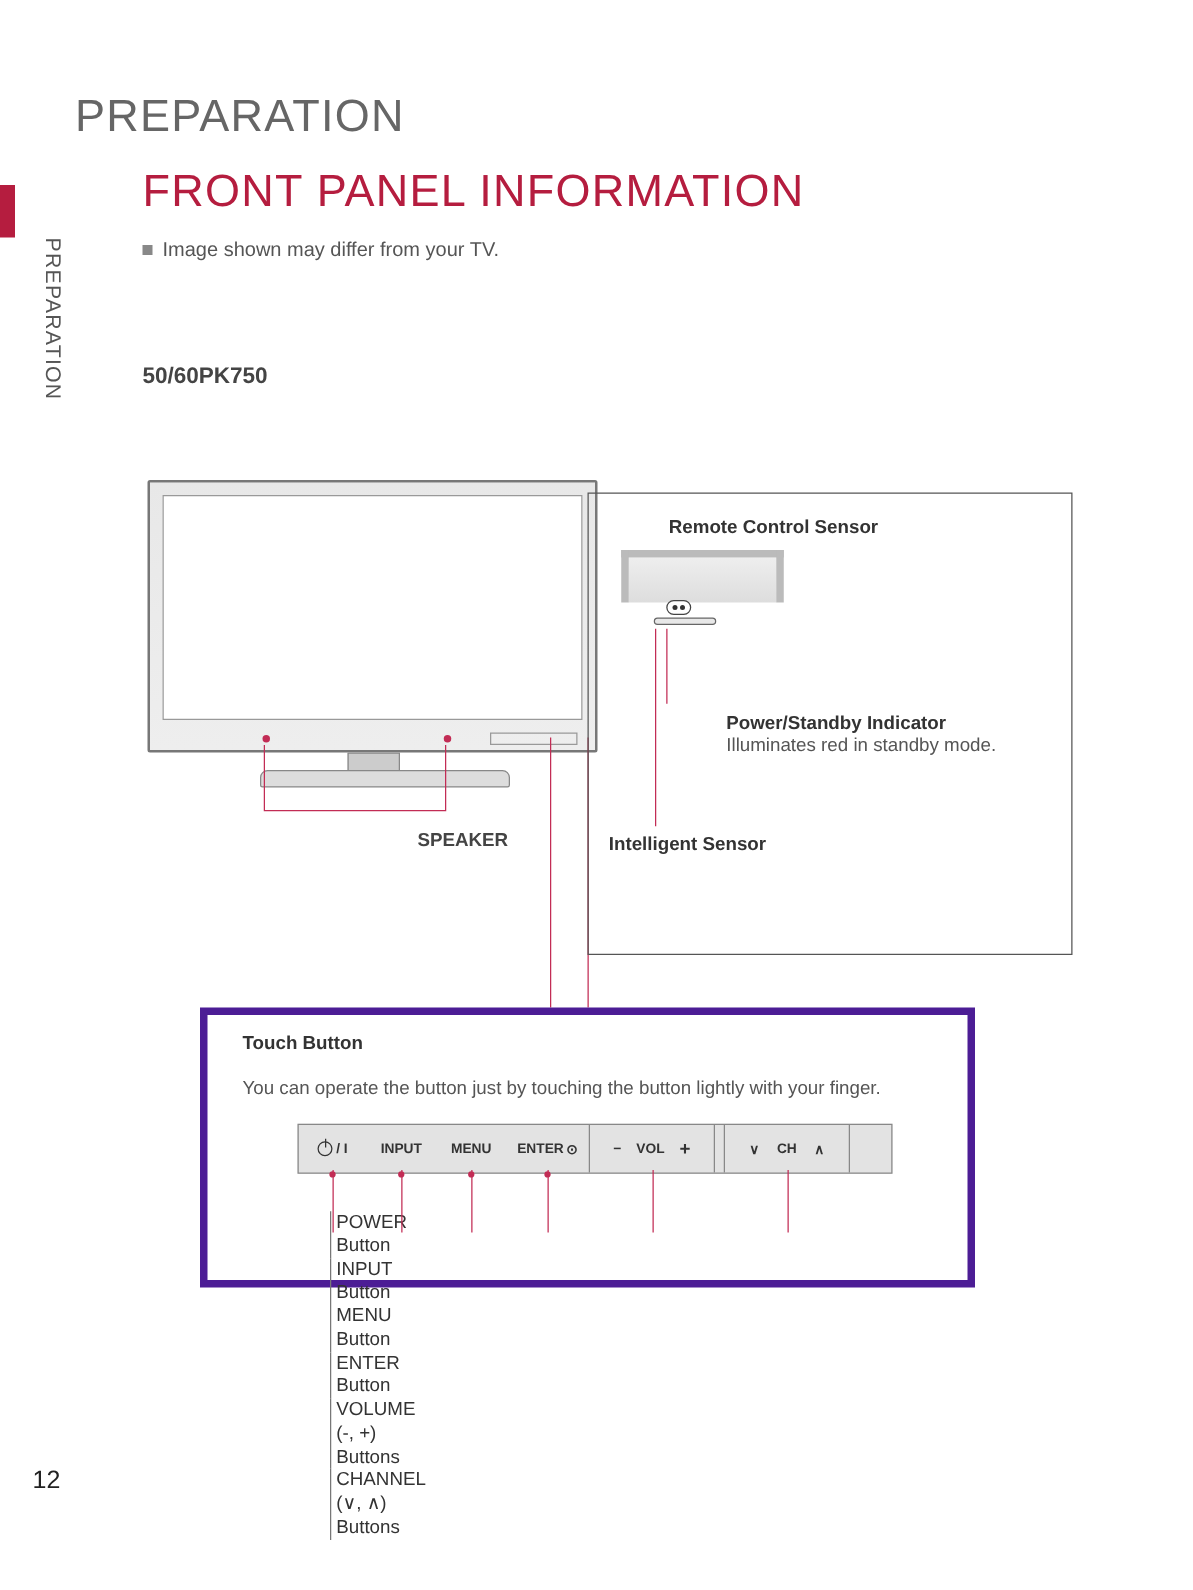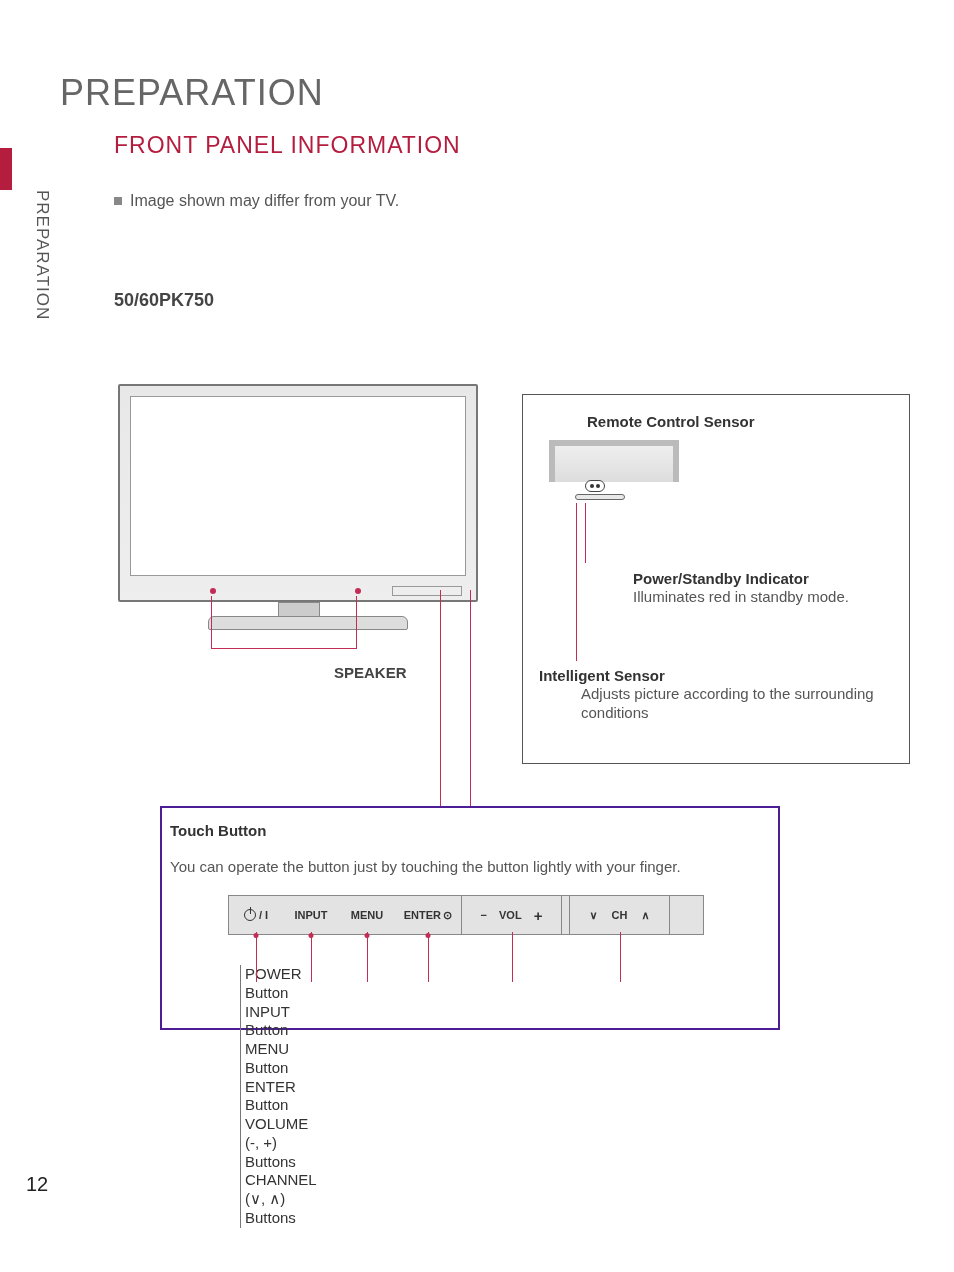--- a/index.html
+++ b/index.html
@@ -43,21 +43,21 @@
     top: 72px;
     font-size: 36px;
     font-weight: 400;
     letter-spacing: 1px;
     color: #666;
   }
   .section-title {
     position: absolute;
     left: 114px;
     top: 132px;
-    font-size: 23px;
+    font-size: 36px;
     font-weight: 400;
     letter-spacing: 1px;
     color: #b51d3f;
   }
   .note-row {
     position: absolute;
     left: 114px;
     top: 192px;
     font-size: 16px;
     color: #555;
@@ -148,21 +148,21 @@
     left: 440px; top: 590px; height: 216px;
   }
   .vline-long2 {
     position: absolute; width: 1px; background: #c22c55;
     left: 470px; top: 590px; height: 216px;
   }
 
   
   .info-box {
     position: absolute;
-    left: 522px;
+    left: 470px;
     top: 394px;
     width: 388px;
     height: 370px;
     border: 1px solid #555;
     padding: 18px 16px;
   }
   .sensor-title {
     font-size: 15px; font-weight: 700; color: #333; margin-left: 48px;
   }
   .sensor-closeup {
@@ -208,22 +208,22 @@
     font-size: 15px; color: #555; margin-left: 42px; line-height: 1.3;
   }
 
   
   .touch-box {
     position: absolute;
     left: 160px;
     top: 806px;
     width: 620px;
     height: 224px;
-    border: 2px solid #4c1d95;
-    padding: 14px 16px 10px 8px;
+    border: 6px solid #4c1d95;
+    padding: 14px 16px 10px 28px;
   }
   .touch-title {
     font-size: 15px; font-weight: 700; color: #333;
   }
   .touch-desc {
     font-size: 15px; color: #555; margin-top: 19px;
   }
   .panel-row {
     margin-top: 20px;
     display: flex;
@@ -325,21 +325,20 @@
   <div class="info-line" style="left:53px; top:108px; height:158px;"></div>
   <div class="info-line" style="left:62px; top:108px; height:60px;"></div>
   <div class="info-line" style="left:80px; top:46px; height:122px; width:0; border-left:0;"></div>
 
   <div class="info-group">
     <div class="info-group-title">Power/Standby Indicator</div>
     <div class="info-group-desc">Illuminates red in standby mode.</div>
   </div>
 
   <div class="is-group-title">Intelligent Sensor</div>
-  <div class="is-group-desc">Adjusts picture according to the surrounding conditions</div>
 </div>
 
 <div class="touch-box">
   <div class="touch-title">Touch Button</div>
   <div class="touch-desc">You can operate the button just by touching the button lightly with your finger.</div>
 
   <div class="panel-row">
     <div class="panel">
       <div class="cell" style="width:54px;">
         <span class="power-ico"></span>

